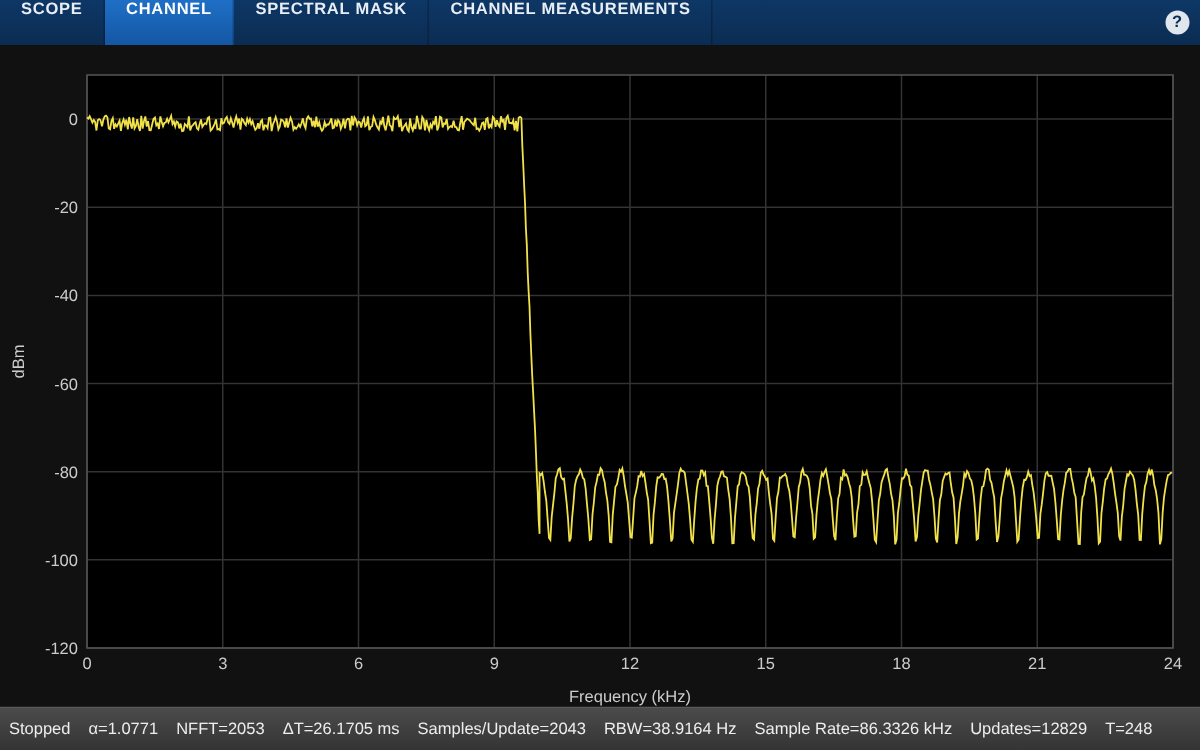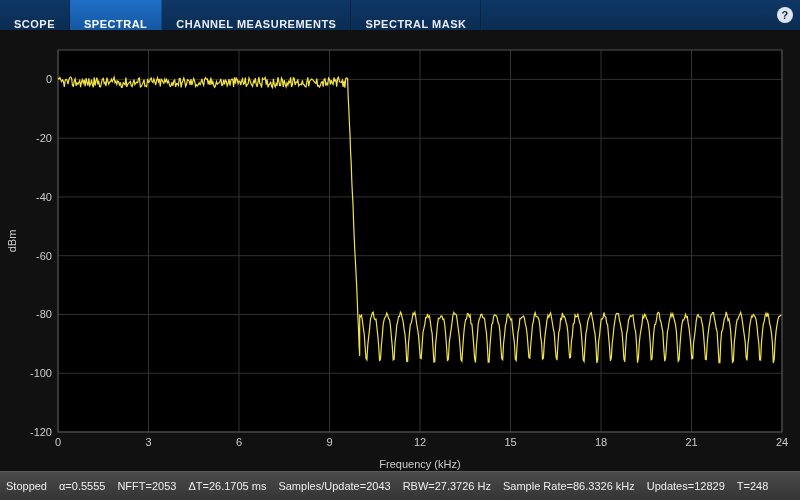--- a/index.html
+++ b/index.html
@@ -12,21 +12,21 @@
   }
   
   .tabs {
     height: 30px;
     background: linear-gradient(#0e3766,#0b2c52);
     display: flex; align-items: stretch;
     font-size: 11px; font-weight: 600; letter-spacing: .5px;
     color: #e8eef6;
   }
   .tab {
-    padding: 0 14px; display: flex; align-items: flex-end;
+    padding: 0 14px; display: flex; align-items: flex-start;
     cursor: pointer;
     background: linear-gradient(#0e3766,#0b2c52);
     border-right: 1px solid rgba(0,0,0,.25);
   }
   .tab.active {
     background: linear-gradient(#1f6fc7,#1457a3);
     color: #fff;
   }
   .tabs .spacer { flex: 1; }
   .help {
@@ -56,27 +56,27 @@
   }
 </style>
 </head>
 <body>
 
 <div class="tabs">
   <div class="tab">
       <span>SCOPE</span>
     </div>
   <div class="tab active">
-      <span>SPECTRAL</span>
+      <span>CHANNEL</span>
+    </div>
+  <div class="tab">
+      <span>SPECTRAL MASK</span>
     </div>
   <div class="tab">
       <span>CHANNEL MEASUREMENTS</span>
-    </div>
-  <div class="tab">
-      <span>SPECTRAL MASK</span>
     </div>
   <div class="spacer"></div>
   <div class="help">
     <div class="help-circle">
         <span>?</span>
       </div>
   </div>
 </div>
 
 <div class="plot-wrap">
@@ -118,21 +118,21 @@
         <rect x="58" y="20" width="724" height="382" class="plot-border"></rect>
         <text x="420" y="438" text-anchor="middle" class="axis-label">Frequency (kHz)</text>
         <text x="0" y="0" text-anchor="middle" class="axis-label" transform="translate(16,211) rotate(-90)">dBm</text>
         <path d="M58.0 48.2 L58.9 49.0 L59.8 47.5 L60.7 49.5 L61.6 51.7 L62.5 50.0 L63.4 51.3 L64.3 57.0 L65.2 50.2 L66.1 49.4 L67.0 50.1 L68.0 54.2 L68.9 49.8 L69.8 47.6 L70.7 47.1 L71.6 48.2 L72.5 55.7 L73.4 56.2 L74.3 50.7 L75.2 48.8 L76.1 55.9 L77.0 52.9 L77.9 54.3 L78.8 52.4 L79.7 50.5 L80.6 57.2 L81.5 51.8 L82.4 49.6 L83.3 53.0 L84.2 49.8 L85.2 56.3 L86.1 48.0 L87.0 52.6 L87.9 55.7 L88.8 48.3 L89.7 55.6 L90.6 54.0 L91.5 49.5 L92.4 54.6 L93.3 57.3 L94.2 47.2 L95.1 55.7 L96.0 50.6 L96.9 47.6 L97.8 54.4 L98.7 50.7 L99.6 56.8 L100.5 56.9 L101.4 53.2 L102.3 49.3 L103.3 48.4 L104.2 53.6 L105.1 52.4 L106.0 56.0 L106.9 47.6 L107.8 51.1 L108.7 54.2 L109.6 51.9 L110.5 51.7 L111.4 49.2 L112.3 51.6 L113.2 49.5 L114.1 47.2 L115.0 52.7 L115.9 51.0 L116.8 54.3 L117.7 50.9 L118.6 51.5 L119.5 55.6 L120.4 52.4 L121.4 57.4 L122.3 57.2 L123.2 52.7 L124.1 53.6 L125.0 54.7 L125.9 47.5 L126.8 56.9 L127.7 54.3 L128.6 53.4 L129.5 52.3 L130.4 51.5 L131.3 55.6 L132.2 56.5 L133.1 52.6 L134.0 49.6 L134.9 54.6 L135.8 53.2 L136.7 52.1 L137.6 52.7 L138.5 48.7 L139.4 48.1 L140.4 57.0 L141.3 56.1 L142.2 54.5 L143.1 52.5 L144.0 49.6 L144.9 56.2 L145.8 56.0 L146.7 56.7 L147.6 48.8 L148.5 52.4 L149.4 51.8 L150.3 49.1 L151.2 48.0 L152.1 51.6 L153.0 52.6 L153.9 48.9 L154.8 51.7 L155.7 55.0 L156.6 50.7 L157.5 47.7 L158.5 51.8 L159.4 49.0 L160.3 56.4 L161.2 49.2 L162.1 50.0 L163.0 52.2 L163.9 53.4 L164.8 49.2 L165.7 51.8 L166.6 49.4 L167.5 52.8 L168.4 50.9 L169.3 54.0 L170.2 56.5 L171.1 55.6 L172.0 52.1 L172.9 55.8 L173.8 50.9 L174.7 50.0 L175.6 56.9 L176.6 53.5 L177.5 53.7 L178.4 55.4 L179.3 48.6 L180.2 48.4 L181.1 57.4 L182.0 52.8 L182.9 50.7 L183.8 48.0 L184.7 51.1 L185.6 56.3 L186.5 54.5 L187.4 49.7 L188.3 50.2 L189.2 51.3 L190.1 54.9 L191.0 49.0 L191.9 55.1 L192.8 51.5 L193.7 48.5 L194.7 51.1 L195.6 56.4 L196.5 54.8 L197.4 55.9 L198.3 54.6 L199.2 52.9 L200.1 54.6 L201.0 52.2 L201.9 48.9 L202.8 53.3 L203.7 55.4 L204.6 49.1 L205.5 47.6 L206.4 49.2 L207.3 49.0 L208.2 54.3 L209.1 50.4 L210.0 54.8 L210.9 47.7 L211.8 54.5 L212.8 51.5 L213.7 55.3 L214.6 57.2 L215.5 55.9 L216.4 51.5 L217.3 54.1 L218.2 53.0 L219.1 53.0 L220.0 51.3 L220.9 48.9 L221.8 55.4 L222.7 55.0 L223.6 49.8 L224.5 54.3 L225.4 50.1 L226.3 51.3 L227.2 55.8 L228.1 53.5 L229.0 49.1 L230.0 55.6 L230.9 50.2 L231.8 49.2 L232.7 49.3 L233.6 56.9 L234.5 47.3 L235.4 53.6 L236.3 48.1 L237.2 49.5 L238.1 53.5 L239.0 51.0 L239.9 51.5 L240.8 55.1 L241.7 50.8 L242.6 48.8 L243.5 54.2 L244.4 53.4 L245.3 47.6 L246.2 56.8 L247.1 54.7 L248.1 54.0 L249.0 48.0 L249.9 50.1 L250.8 53.1 L251.7 55.0 L252.6 56.4 L253.5 51.1 L254.4 52.4 L255.3 48.0 L256.2 54.1 L257.1 56.9 L258.0 52.3 L258.9 47.1 L259.8 53.4 L260.7 54.2 L261.6 57.5 L262.5 48.3 L263.4 49.4 L264.3 49.1 L265.2 47.5 L266.2 54.7 L267.1 49.3 L268.0 57.4 L268.9 54.9 L269.8 53.6 L270.7 52.3 L271.6 56.4 L272.5 57.6 L273.4 48.9 L274.3 54.7 L275.2 56.9 L276.1 53.6 L277.0 55.9 L277.9 47.2 L278.8 51.2 L279.7 55.7 L280.6 55.7 L281.5 48.0 L282.4 49.6 L283.3 56.9 L284.3 50.0 L285.2 54.4 L286.1 56.9 L287.0 53.0 L287.9 55.1 L288.8 51.3 L289.7 52.5 L290.6 47.4 L291.5 57.0 L292.4 54.6 L293.3 47.8 L294.2 48.3 L295.1 55.0 L296.0 52.2 L296.9 52.5 L297.8 49.3 L298.7 55.9 L299.6 54.7 L300.5 54.1 L301.4 54.7 L302.4 50.5 L303.3 54.6 L304.2 54.7 L305.1 56.6 L306.0 56.9 L306.9 51.5 L307.8 47.4 L308.7 56.5 L309.6 51.3 L310.5 50.3 L311.4 49.1 L312.3 49.6 L313.2 50.3 L314.1 51.5 L315.0 52.6 L315.9 53.5 L316.8 48.5 L317.7 56.0 L318.6 55.6 L319.5 57.1 L320.5 55.2 L321.4 52.1 L322.3 51.6 L323.2 56.6 L324.1 49.3 L325.0 48.7 L325.9 55.6 L326.8 53.2 L327.7 54.7 L328.6 47.9 L329.5 48.9 L330.4 54.5 L331.3 50.1 L332.2 53.2 L333.1 54.4 L334.0 47.5 L334.9 51.0 L335.8 49.9 L336.7 56.6 L337.6 48.5 L338.5 47.2 L339.5 51.9 L340.4 52.0 L341.3 52.4 L342.2 50.2 L343.1 56.9 L344.0 50.6 L344.9 57.6 L345.8 48.4 L346.7 47.9 L347.6 48.6 L348.2 66.9 L348.8 79.0 L349.4 92.7 L350.0 104.8 L350.6 122.4 L351.2 132.9 L351.8 151.3 L352.4 163.9 L353.0 174.3 L353.6 192.3 L354.2 206.8 L354.8 220.2 L355.4 231.1 L356.0 242.9 L356.7 256.6 L357.3 271.3 L357.9 287.4 L358.5 298.5 L359.1 316.3 L359.7 325.9 L359.7 285.6 L360.6 286.7 L361.5 285.4 L362.4 290.7 L363.3 298.0 L364.2 303.8 L365.1 316.4 L366.0 328.6 L366.9 329.9 L367.8 314.6 L368.7 306.6 L369.6 298.6 L370.5 288.8 L371.4 286.2 L372.3 282.8 L373.2 282.1 L374.1 288.0 L375.1 289.6 L376.0 289.1 L376.9 297.2 L377.8 305.6 L378.7 316.2 L379.6 330.9 L380.5 328.8 L381.4 315.3 L382.3 305.7 L383.2 294.1 L384.1 289.9 L385.0 287.5 L385.9 286.2 L386.8 283.1 L387.7 285.1 L388.6 288.7 L389.5 289.5 L390.4 295.5 L391.3 305.7 L392.2 315.5 L393.2 330.0 L394.1 329.5 L395.0 313.0 L395.9 305.0 L396.8 294.9 L397.7 291.4 L398.6 286.5 L399.5 286.5 L400.4 282.1 L401.3 283.4 L402.2 288.1 L403.1 291.3 L404.0 298.4 L404.9 303.8 L405.8 313.8 L406.7 331.2 L407.6 331.5 L408.5 313.2 L409.4 303.9 L410.3 294.5 L411.3 293.0 L412.2 288.6 L413.1 283.3 L414.0 284.5 L414.9 282.3 L415.8 287.4 L416.7 294.2 L417.6 299.5 L418.5 305.1 L419.4 316.5 L420.3 328.1 L421.2 328.5 L422.1 315.4 L423.0 302.1 L423.9 298.4 L424.8 294.1 L425.7 287.5 L426.6 287.8 L427.5 284.0 L428.4 287.3 L429.4 286.0 L430.3 291.7 L431.2 298.4 L432.1 303.3 L433.0 317.3 L433.9 332.1 L434.8 331.7 L435.7 313.1 L436.6 304.8 L437.5 294.3 L438.4 288.3 L439.3 288.5 L440.2 287.6 L441.1 286.0 L442.0 286.1 L442.9 289.4 L443.8 289.1 L444.7 294.4 L445.6 303.8 L446.5 315.7 L447.5 330.9 L448.4 328.8 L449.3 311.9 L450.2 305.8 L451.1 299.4 L452.0 292.9 L452.9 285.3 L453.8 282.5 L454.7 284.1 L455.6 284.1 L456.5 285.3 L457.4 292.0 L458.3 299.0 L459.2 306.1 L460.1 317.0 L461.0 329.8 L461.9 331.2 L462.8 317.0 L463.7 304.5 L464.6 295.5 L465.6 289.6 L466.5 289.1 L467.4 283.6 L468.3 283.7 L469.2 286.7 L470.1 285.0 L471.0 293.9 L471.9 294.0 L472.8 303.9 L473.7 314.9 L474.6 328.4 L475.5 332.5 L476.4 316.3 L477.3 306.3 L478.2 293.9 L479.1 289.8 L480.0 287.7 L480.9 284.5 L481.8 284.2 L482.7 287.5 L483.7 287.9 L484.6 288.5 L485.5 296.5 L486.4 302.5 L487.3 314.8 L488.2 332.2 L489.1 332.1 L490.0 315.1 L490.9 304.8 L491.8 294.1 L492.7 292.9 L493.6 286.5 L494.5 284.8 L495.4 285.3 L496.3 286.0 L497.2 287.8 L498.1 292.9 L499.0 294.3 L499.9 301.5 L500.8 316.2 L501.8 328.7 L502.7 329.7 L503.6 313.0 L504.5 305.5 L505.4 295.6 L506.3 292.6 L507.2 285.0 L508.1 283.9 L509.0 286.4 L509.9 287.7 L510.8 289.9 L511.7 289.0 L512.6 298.6 L513.5 306.1 L514.4 312.7 L515.3 329.3 L516.2 330.5 L517.1 315.2 L518.0 302.0 L518.9 298.0 L519.9 288.4 L520.8 288.5 L521.7 287.3 L522.6 287.0 L523.5 286.1 L524.4 288.0 L525.3 293.9 L526.2 297.2 L527.1 304.3 L528.0 315.5 L528.9 327.7 L529.8 328.2 L530.7 315.5 L531.6 305.5 L532.5 294.8 L533.4 291.5 L534.3 284.9 L535.2 282.7 L536.1 286.6 L537.0 286.6 L538.0 287.4 L538.9 289.5 L539.8 295.5 L540.7 307.2 L541.6 312.5 L542.5 329.2 L543.4 328.3 L544.3 313.4 L545.2 303.8 L546.1 297.3 L547.0 289.8 L547.9 285.4 L548.8 287.3 L549.7 284.8 L550.6 282.9 L551.5 287.7 L552.4 293.0 L553.3 298.9 L554.2 302.6 L555.1 314.9 L556.1 327.4 L557.0 330.1 L557.9 314.2 L558.8 302.2 L559.7 299.2 L560.6 288.6 L561.5 289.5 L562.4 282.9 L563.3 286.9 L564.2 286.2 L565.1 288.2 L566.0 292.1 L566.9 295.1 L567.8 301.8 L568.7 316.3 L569.6 327.8 L570.5 327.4 L571.4 311.7 L572.3 306.2 L573.2 294.1 L574.2 293.2 L575.1 284.9 L576.0 286.7 L576.9 286.5 L577.8 284.3 L578.7 288.7 L579.6 292.1 L580.5 295.4 L581.4 304.2 L582.3 316.3 L583.2 329.8 L584.1 331.4 L585.0 316.9 L585.9 303.6 L586.8 299.2 L587.7 291.6 L588.6 288.8 L589.5 286.4 L590.4 283.3 L591.3 282.6 L592.3 288.4 L593.2 292.7 L594.1 299.4 L595.0 303.6 L595.9 314.3 L596.8 332.9 L597.7 329.8 L598.6 311.9 L599.5 305.5 L600.4 296.2 L601.3 288.9 L602.2 289.0 L603.1 287.5 L604.0 282.5 L604.9 286.5 L605.8 287.1 L606.7 293.3 L607.6 294.6 L608.5 305.3 L609.4 315.8 L610.4 330.9 L611.3 328.1 L612.2 313.8 L613.1 305.7 L614.0 296.6 L614.9 290.7 L615.8 285.0 L616.7 283.4 L617.6 283.7 L618.5 283.7 L619.4 290.0 L620.3 293.4 L621.2 298.4 L622.1 302.9 L623.0 314.3 L623.9 329.0 L624.8 331.7 L625.7 316.1 L626.6 303.5 L627.5 299.7 L628.5 290.5 L629.4 288.0 L630.3 285.7 L631.2 286.4 L632.1 285.4 L633.0 285.0 L633.9 292.5 L634.8 298.4 L635.7 301.8 L636.6 315.3 L637.5 332.7 L638.4 328.2 L639.3 312.6 L640.2 304.5 L641.1 299.2 L642.0 293.8 L642.9 285.8 L643.8 287.7 L644.7 284.1 L645.6 285.4 L646.6 289.0 L647.5 290.2 L648.4 294.3 L649.3 301.5 L650.2 312.4 L651.1 329.7 L652.0 329.0 L652.9 314.5 L653.8 302.3 L654.7 294.7 L655.6 294.1 L656.5 289.6 L657.4 283.3 L658.3 282.4 L659.2 283.1 L660.1 290.0 L661.0 291.9 L661.9 297.1 L662.8 301.6 L663.7 316.9 L664.7 331.3 L665.6 327.7 L666.5 315.5 L667.4 302.1 L668.3 297.4 L669.2 291.0 L670.1 287.3 L671.0 283.5 L671.9 286.6 L672.8 283.9 L673.7 287.5 L674.6 291.0 L675.5 294.7 L676.4 301.5 L677.3 316.5 L678.2 331.1 L679.1 329.7 L680.0 315.0 L680.9 303.6 L681.8 295.0 L682.8 289.9 L683.7 290.0 L684.6 288.1 L685.5 284.4 L686.4 287.4 L687.3 286.7 L688.2 293.2 L689.1 298.4 L690.0 306.7 L690.9 316.6 L691.8 328.7 L692.7 328.5 L693.6 312.5 L694.5 306.3 L695.4 298.8 L696.3 290.3 L697.2 285.6 L698.1 284.7 L699.0 287.2 L699.9 287.1 L700.9 287.2 L701.8 291.9 L702.7 295.9 L703.6 304.9 L704.5 316.7 L705.4 329.4 L706.3 329.7 L707.2 313.5 L708.1 303.8 L709.0 296.6 L709.9 291.7 L710.8 285.2 L711.7 284.5 L712.6 282.6 L713.5 282.6 L714.4 288.6 L715.3 292.6 L716.2 298.5 L717.1 301.4 L718.0 316.3 L719.0 332.6 L719.9 332.7 L720.8 311.5 L721.7 301.4 L722.6 299.7 L723.5 293.6 L724.4 288.5 L725.3 287.1 L726.2 281.9 L727.1 285.1 L728.0 290.3 L728.9 288.9 L729.8 293.9 L730.7 301.7 L731.6 314.9 L732.5 332.2 L733.4 331.1 L734.3 312.1 L735.2 304.6 L736.1 295.7 L737.1 289.6 L738.0 289.0 L738.9 286.2 L739.8 284.7 L740.7 282.4 L741.6 286.0 L742.5 292.1 L743.4 299.2 L744.3 305.3 L745.2 312.1 L746.1 327.5 L747.0 330.4 L747.9 314.5 L748.8 307.0 L749.7 296.0 L750.6 291.0 L751.5 286.2 L752.4 287.0 L753.3 284.5 L754.2 285.7 L755.2 286.9 L756.1 289.8 L757.0 296.4 L757.9 305.8 L758.8 313.3 L759.7 329.9 L760.6 330.0 L761.5 312.6 L762.4 302.3 L763.3 294.2 L764.2 291.4 L765.1 285.6 L766.0 283.3 L766.9 286.8 L767.8 282.9 L768.7 286.7 L769.6 293.5 L770.5 296.8 L771.4 302.8 L772.3 311.9 L773.3 332.9 L774.2 329.4 L775.1 311.7 L776.0 301.6 L776.9 295.7 L777.8 290.4 L778.7 286.7 L779.6 286.4 L780.5 285.2 L781.4 285.1" class="signal"></path>
       </g>
   </svg>
 </div>
 
 <div class="status">
   <span>Stopped</span>
-  <span>α=0.5555</span>
+  <span>α=1.0771</span>
   <span>NFFT=2053</span>
   <span>ΔT=26.1705 ms</span>
   <span>Samples/Update=2043</span>
-  <span>RBW=27.3726 Hz</span>
+  <span>RBW=38.9164 Hz</span>
   <span>Sample Rate=86.3326 kHz</span>
   <span>Updates=12829</span>
   <span>T=248</span>
 </div>
 
 </body></html>

